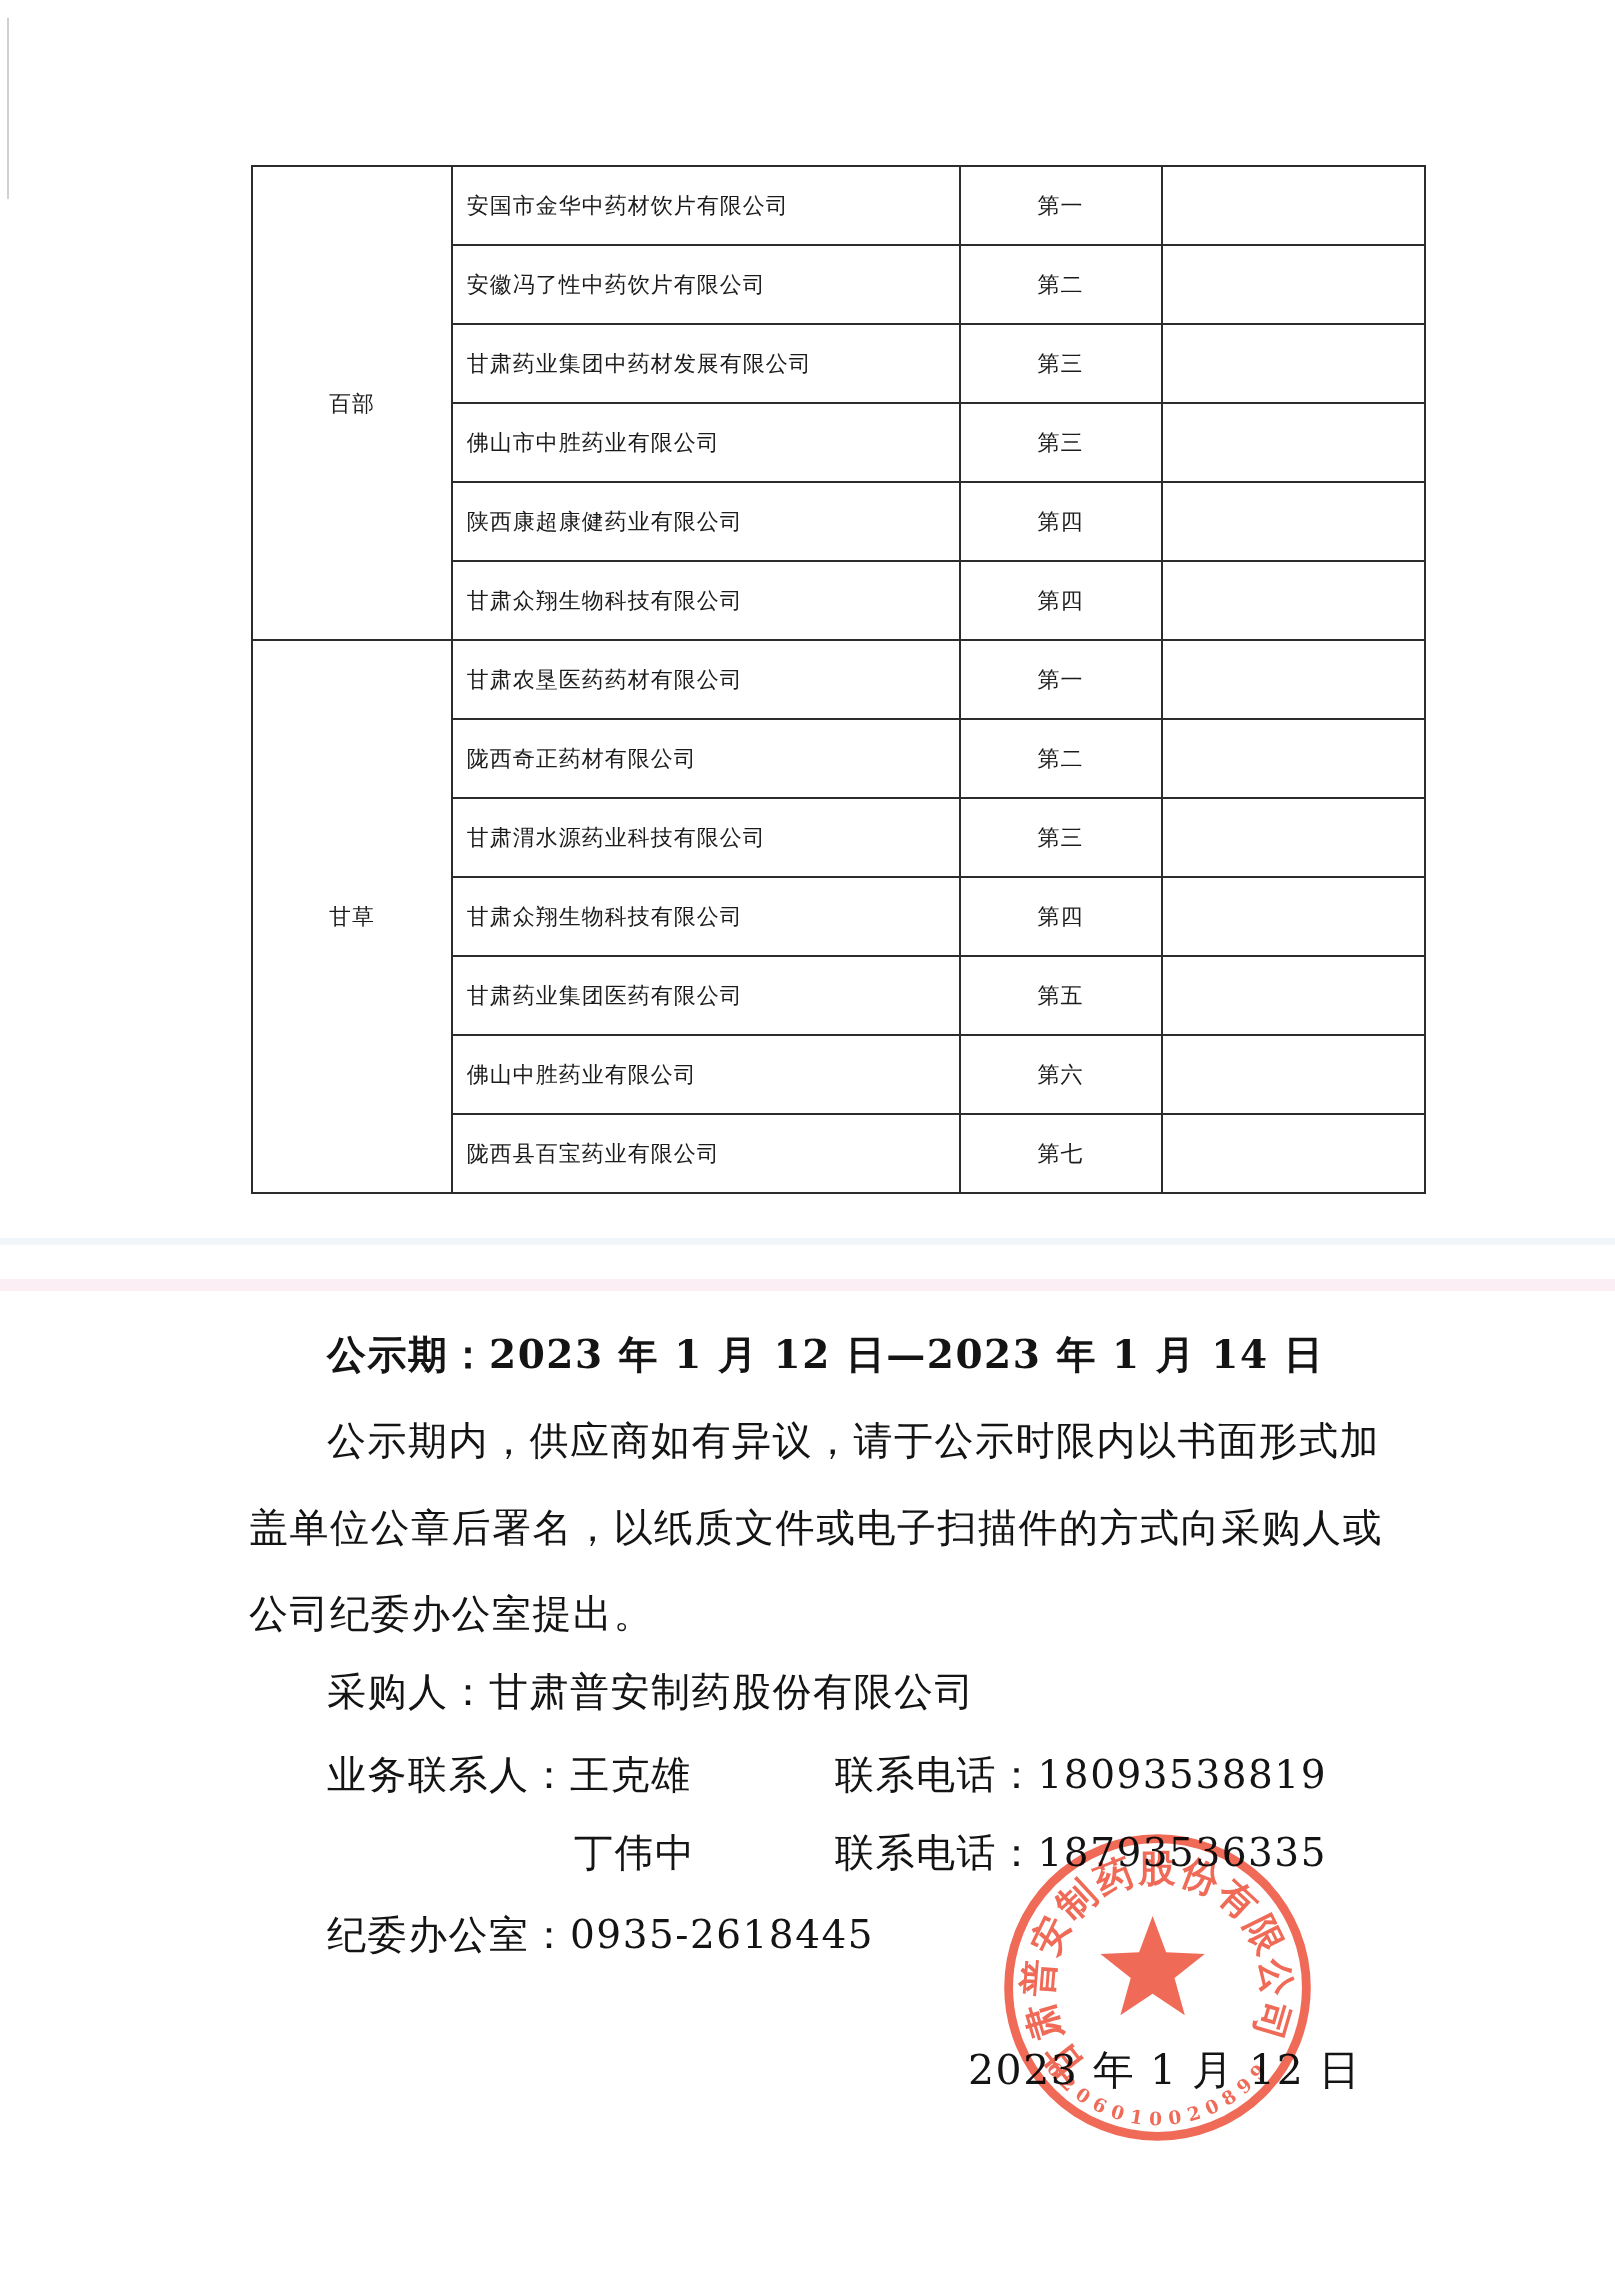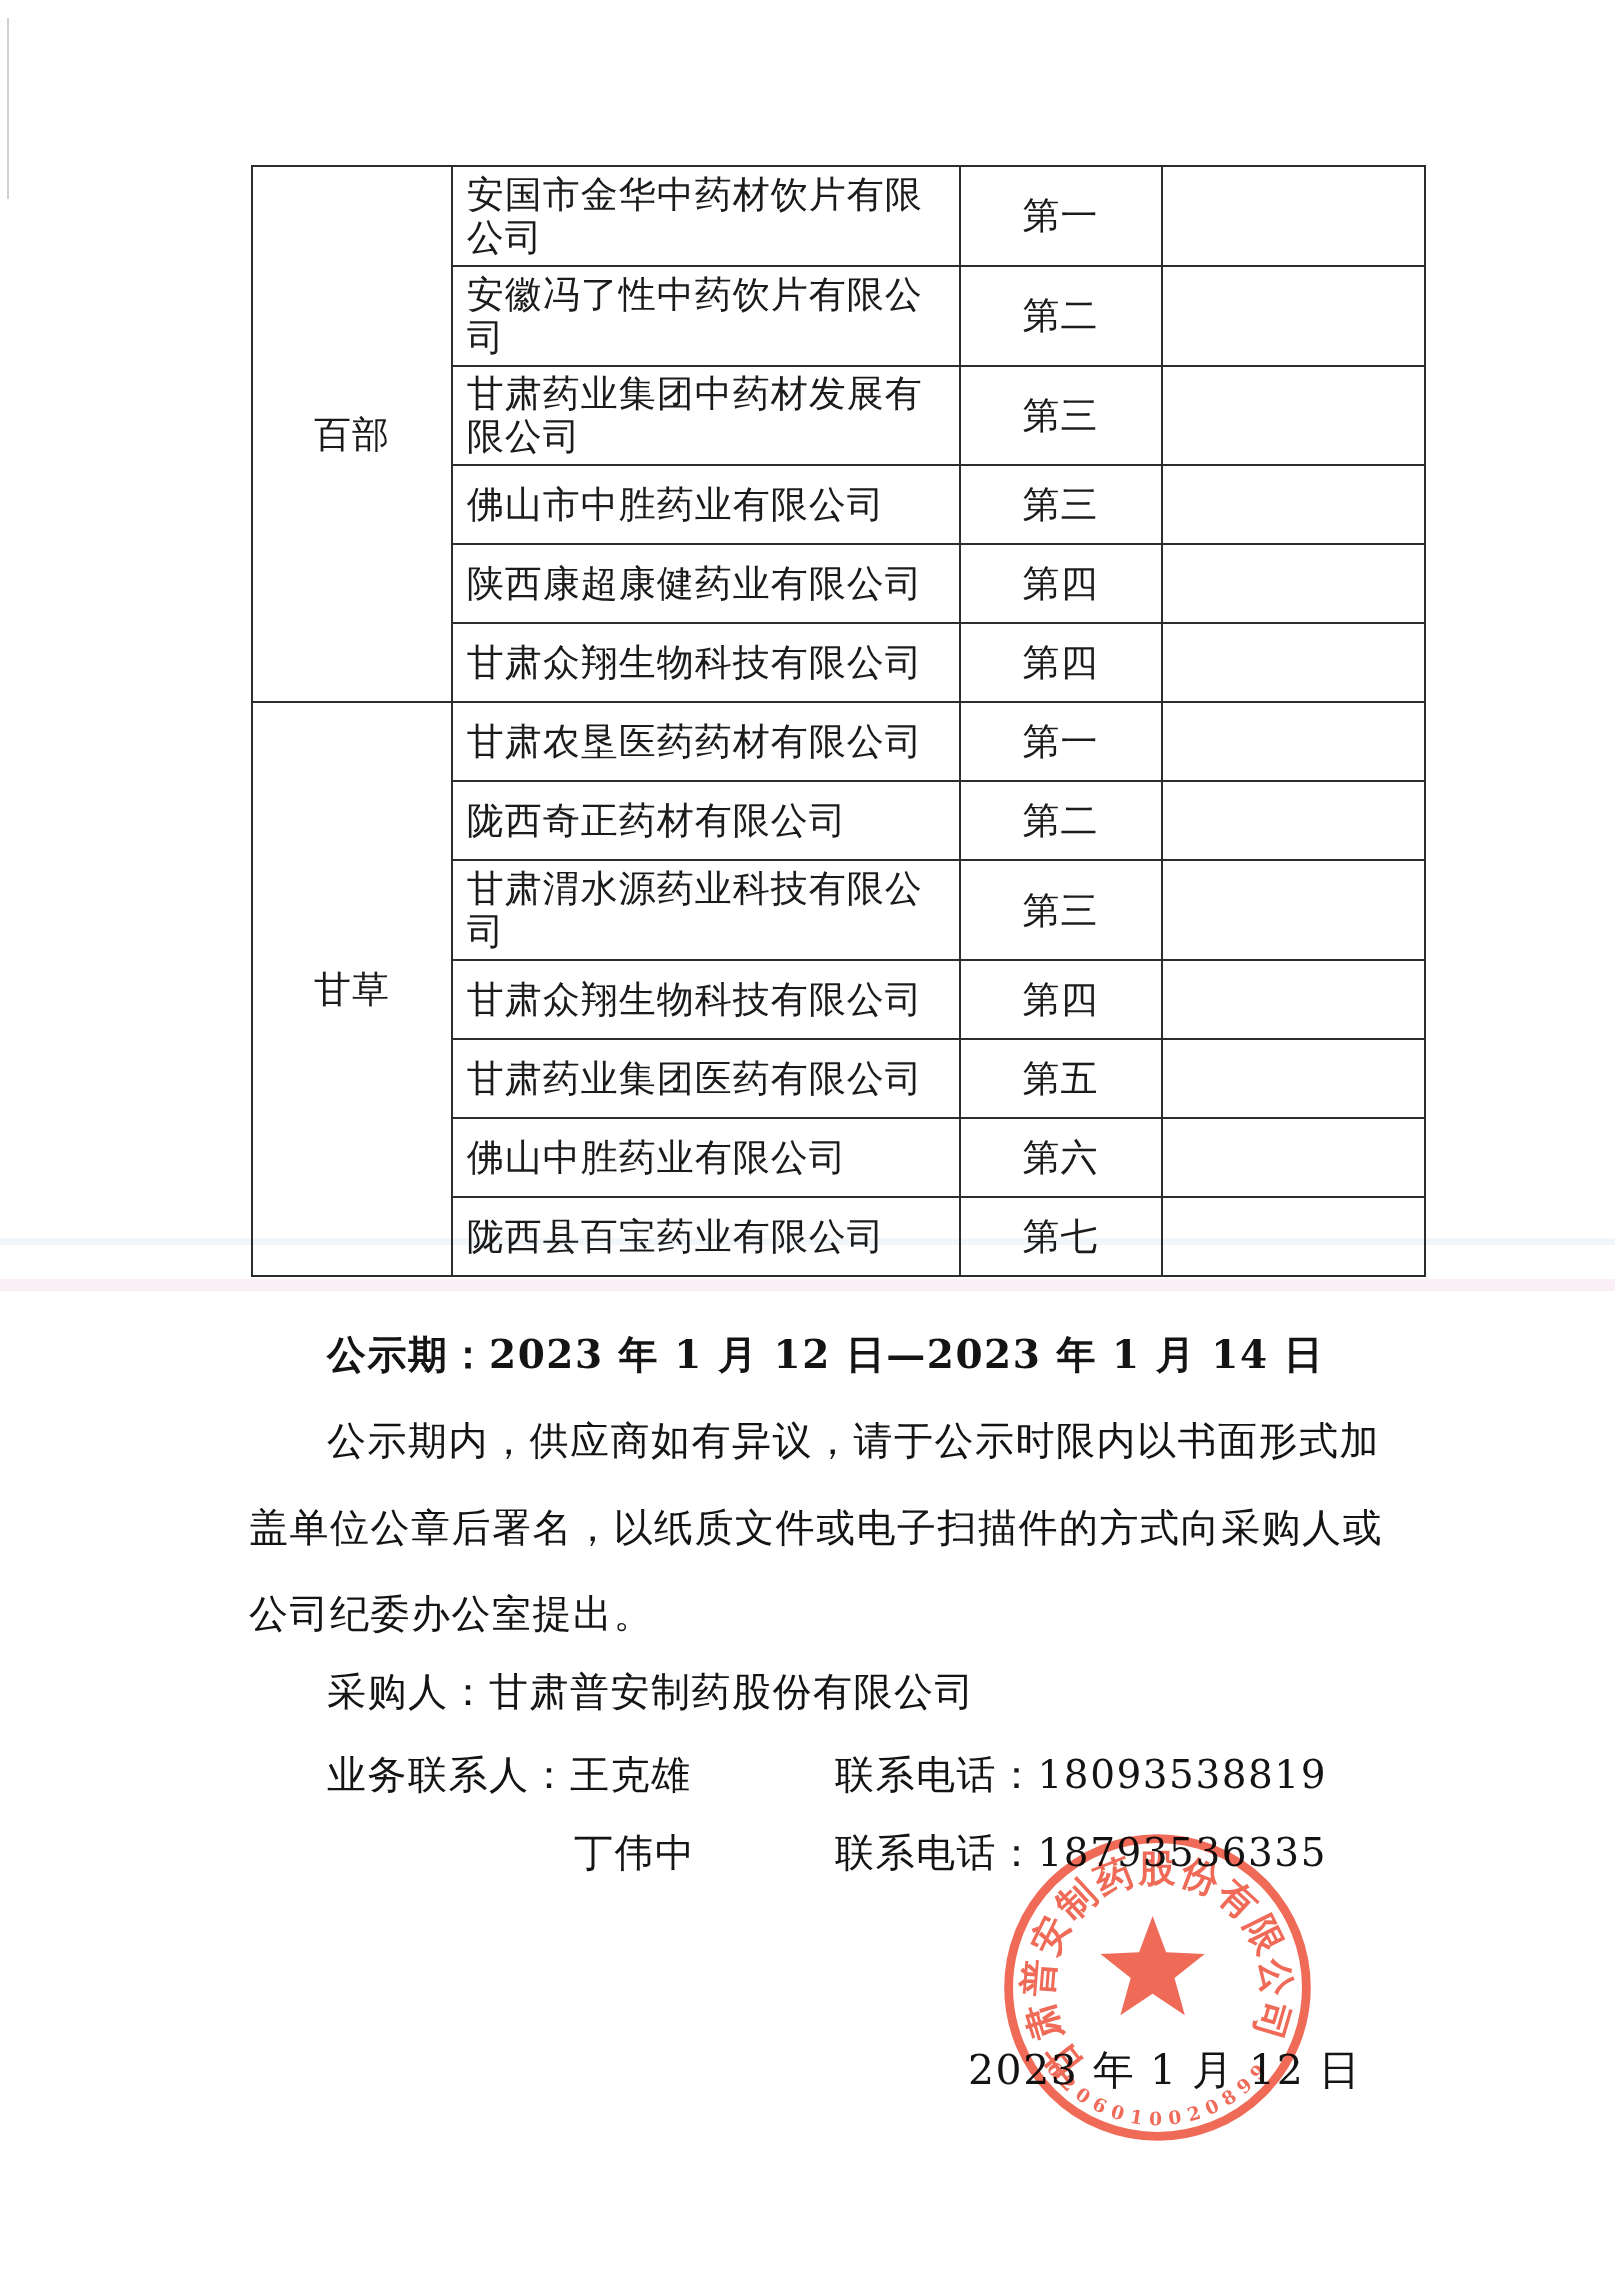--- a/index.html
+++ b/index.html
@@ -13,21 +13,21 @@
   
   .artifact-vline{position:absolute;left:6.9px;top:17.6px;width:2px;height:181px;background:#c4c4c4;opacity:.8;}
   .band-blue{position:absolute;left:0;top:1238px;width:1615px;height:6.9px;background:#e9f2f7;opacity:.7;}
   .band-pink{position:absolute;left:0;top:1279px;width:1615px;height:11.8px;background:#fbeaf2;opacity:.8;}
 
   
   .tbl-wrap{position:absolute;left:251px;top:165px;}
   table.results{border-collapse:collapse;table-layout:fixed;width:1157px;}
   table.results td{
     border:2px solid #2c2c2c;
-    font-size:37px;line-height:43px;letter-spacing:1px;
+    font-size:22px;line-height:43px;letter-spacing:1px;
     vertical-align:middle;color:#1b1b1b;
   }
   td.cat{width:196px;text-align:center;letter-spacing:5.9px;margin-left:24px;}
   td.company{width:488px;padding:5.9px 3.9px 5.9px 13.7px;text-align:left;}
   td.rank{width:198px;text-align:center;}
   td.remark{width:259px;}
   tr.row{height:79px;}
 
   
   .tline{position:absolute;font-size:39px;line-height:47px;letter-spacing:1.5px;color:#141414;white-space:nowrap;}
@@ -130,20 +130,21 @@
   <div class="tline" style="left:249px;top:1590px;">公司纪委办公室提出。</div>
 
   <div class="tline" style="left:327px;top:1751px;">业务联系人：王克雄</div>
 
   <div class="tline" style="left:327px;top:1668px;">采购人：甘肃普安制药股份有限公司</div>
   <div class="tline" style="left:835px;top:1751px;">联系电话：18093538819</div>
 
   <div class="tline" style="left:574px;top:1829px;">丁伟中</div>
   <div class="tline" style="left:835px;top:1829px;text-align:right;">联系电话：18793536335</div>
 
+  <div class="tline" style="left:327px;top:1911px;">纪委办公室：0935-2618445</div>
 
   <div class="tline" style="left:968px;top:2047px;font-size:41px;">2023 年 1 月 12 日</div>
 
   <div class="seal" style="color: rgb(237, 85, 64);">
     <svg id="seal-svg" width="333" height="333" viewBox="0 0 340 340" xmlns="http://www.w3.org/2000/svg">
       <circle class="seal-ring" cx="170" cy="170" r="152"></circle>
       <path class="seal-star" transform="translate(165,153)" d="M 0,-56 L 13.81,-19.01 L 53.26,-17.31 L 22.35,7.26 L 32.92,45.31 L 0,23.5 L -32.92,45.31 L -22.35,7.26 L -53.26,-17.31 L -13.81,-19.01 Z"></path>
     <text x="73.9" y="245.1" font-size="38" text-anchor="middle" dominant-baseline="central" transform="rotate(232.0 73.9 245.1)">甘</text>
         <text x="53.1" y="205.1" font-size="38" text-anchor="middle" dominant-baseline="central" transform="rotate(253.3 53.1 205.1)">肃</text>
         <text x="48.4" y="160.2" font-size="38" text-anchor="middle" dominant-baseline="central" transform="rotate(274.6 48.4 160.2)">普</text>

